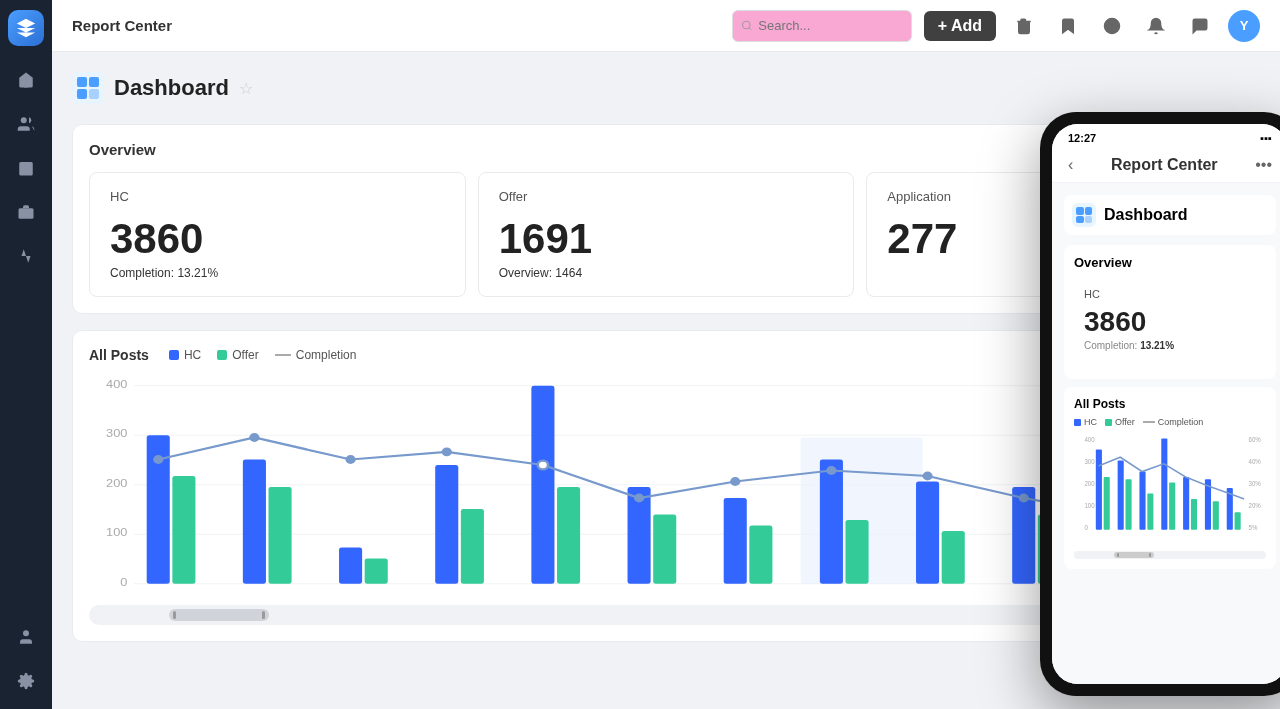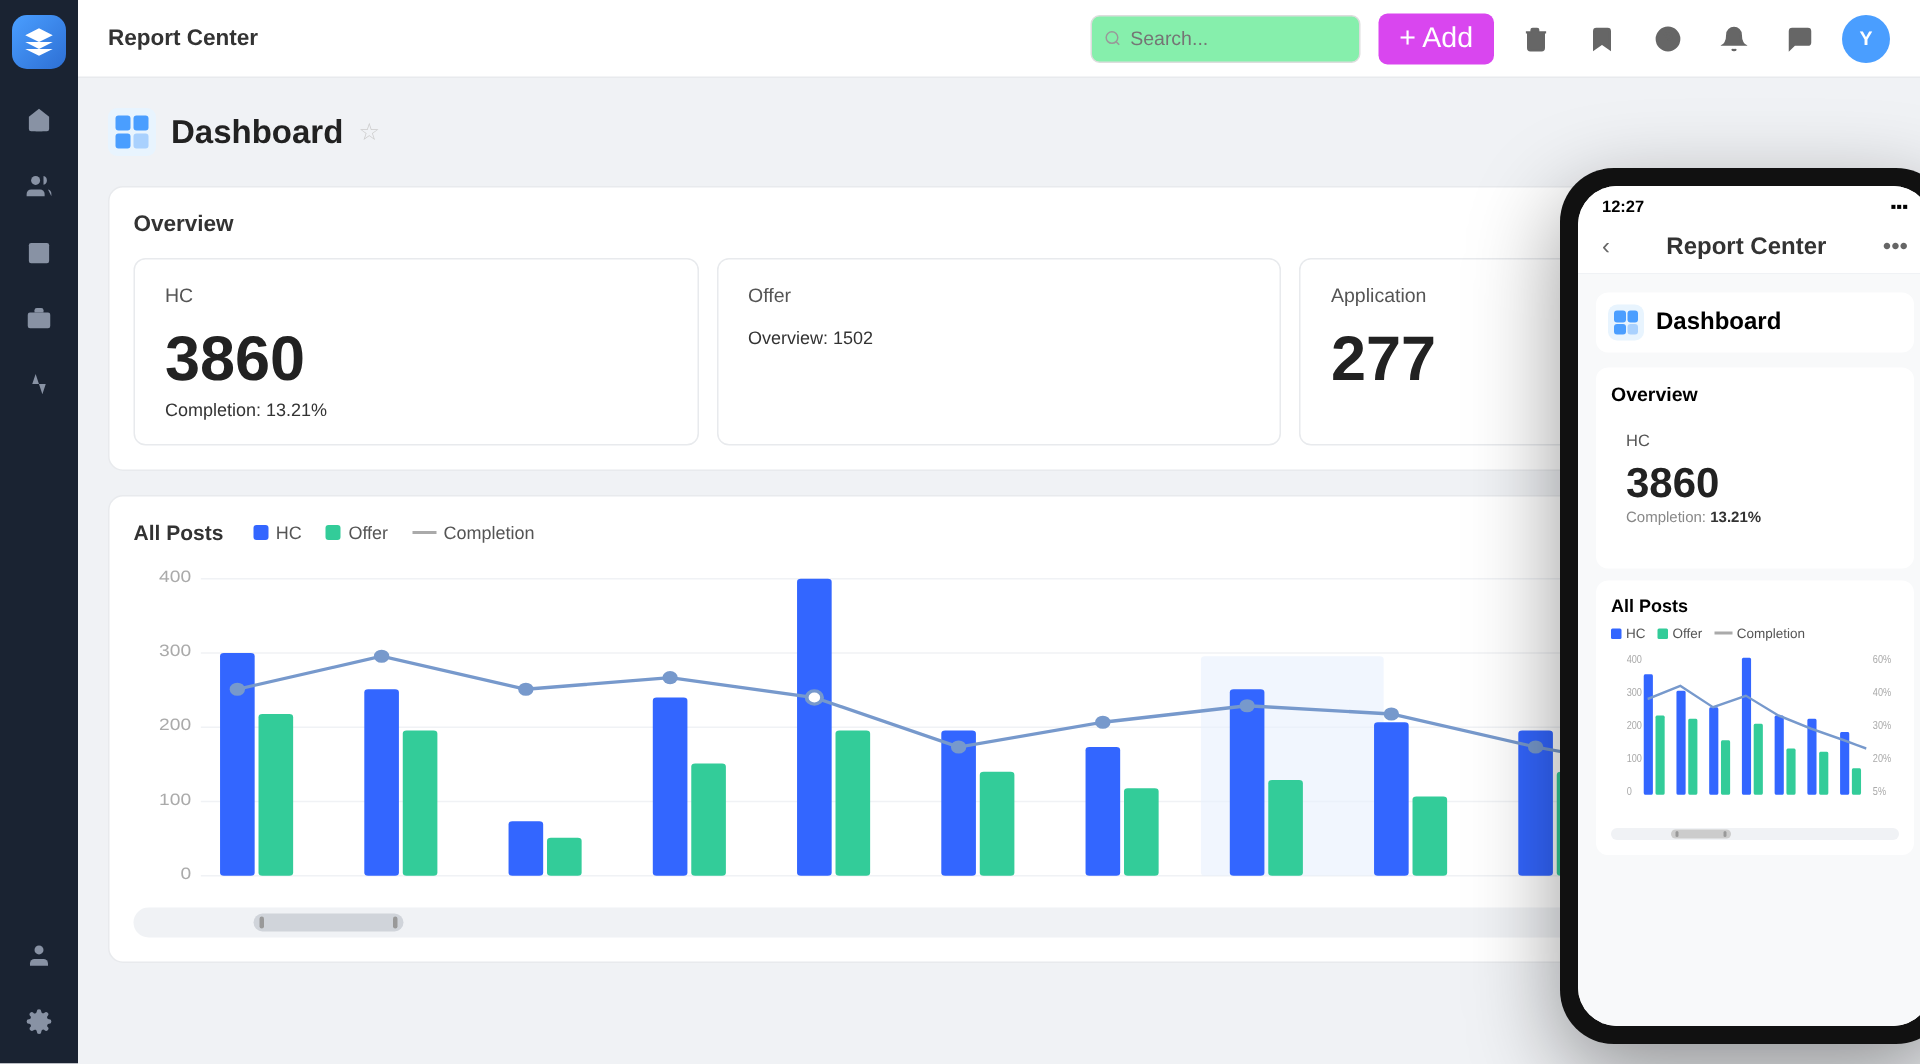--- a/index.html
+++ b/index.html
@@ -60,38 +60,38 @@
     }
     .search-box {
       width: 180px;
       height: 32px;
       border: 1px solid #ddd;
       border-radius: 6px;
       display: flex;
       align-items: center;
       padding: 0 8px;
       gap: 6px;
-      background: #86efac;
+      background: #f9a8d4;
     }
     .search-input {
       border: none;
       background: transparent;
       outline: none;
       font-size: 13px;
       color: #666;
       width: 100%;
     }
     .add-btn {
-      background: #d946ef;
+      background: #404040;
       color: white;
       border: none;
       border-radius: 6px;
       padding: 6px 14px;
-      font-size: 19px;
-      font-weight: 400;
+      font-size: 16px;
+      font-weight: 700;
       cursor: pointer;
       display: flex;
       align-items: center;
       gap: 4px;
     }
     .header-icon {
       width: 32px; height: 32px;
       border-radius: 6px;
       display: flex; align-items: center; justify-content: center;
       cursor: pointer;
@@ -535,23 +535,24 @@
           <div class="stat-label">HC</div>
           <div class="stat-value">3860</div>
           <div class="stat-sub">
             <span>Completion:</span>
             <span>13.21%</span>
           </div>
         </div>
 
         <div class="stat-card">
           <div class="stat-label">Offer</div>
+          <div class="stat-value">1691</div>
           <div class="stat-sub">
             <span>Overview:</span>
-            <span>1502</span>
+            <span>1464</span>
           </div>
         </div>
 
         <div class="stat-card">
           <div class="stat-label">Application</div>
           <div class="stat-value">277</div>
         </div>
       </div>
     </div>
 

